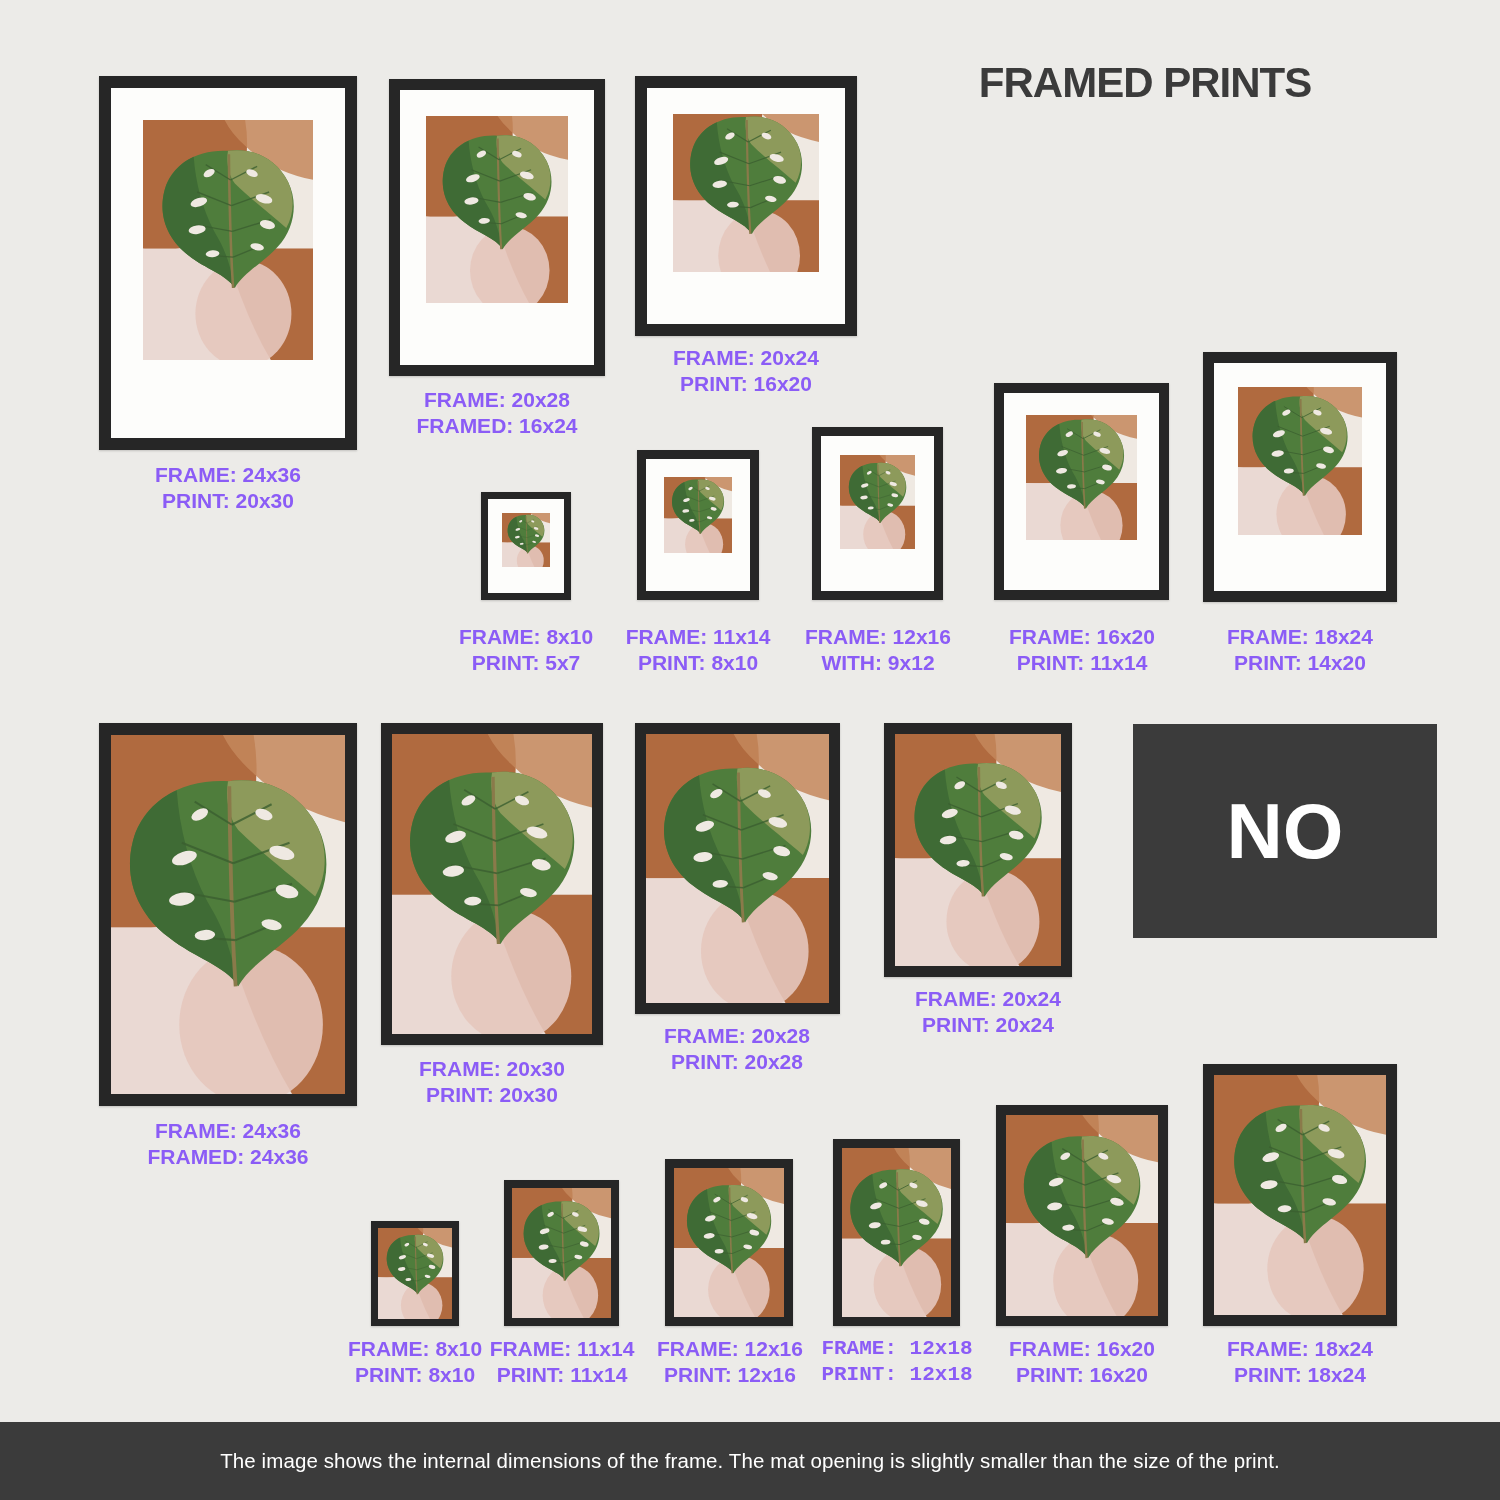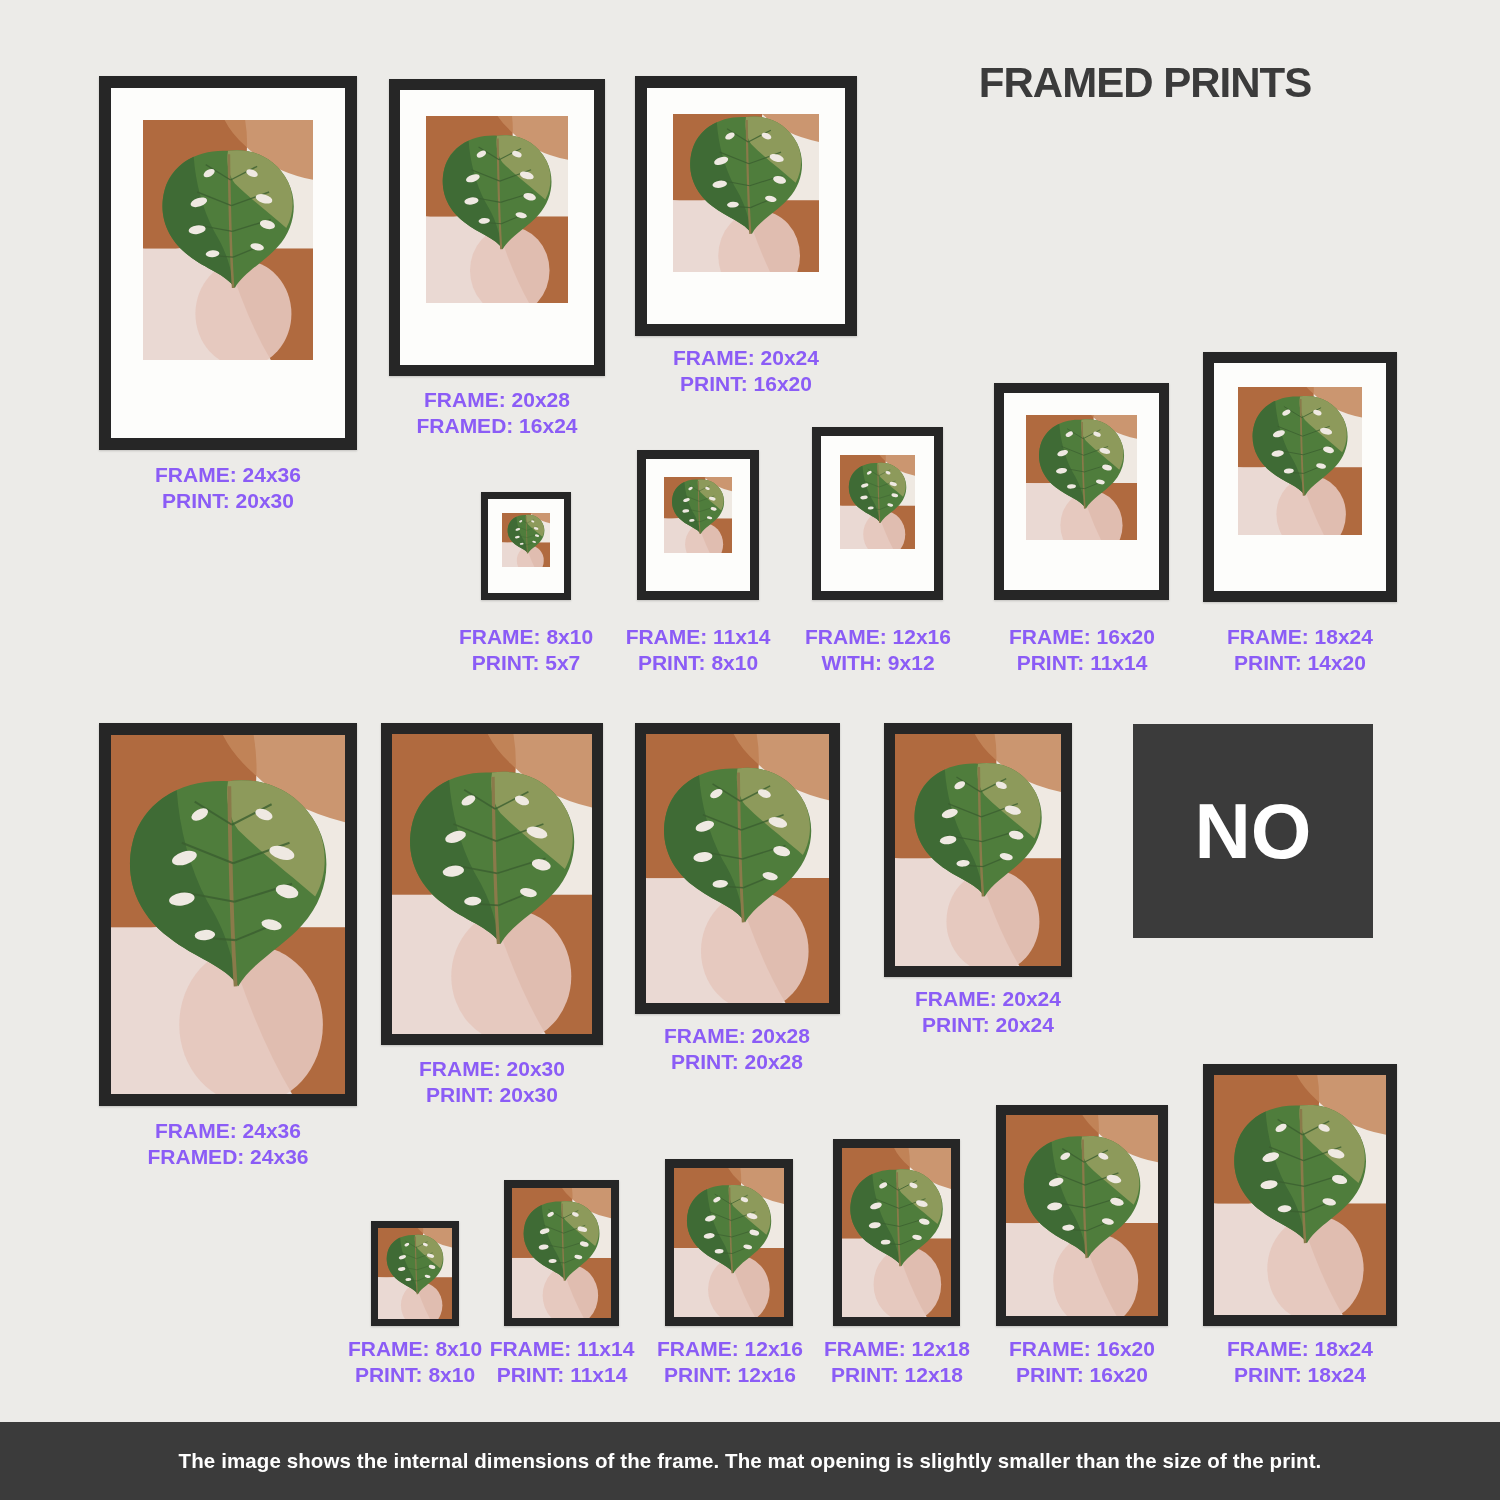--- a/index.html
+++ b/index.html
@@ -48,21 +48,21 @@
     width: 520px;
     height: 134px;
     font-size: 80px;
     display: flex;
     align-items: center;
     justify-content: center;
   }
   .banner-nomat {
     left: 1133px;
     top: 724px;
-    width: 240px;
+    width: 304px;
     height: 214px;
     font-size: 78px;
     display: flex;
     flex-direction: column;
     align-items: center;
     justify-content: center;
   }
   .banner-nomat span { display: block; line-height: 1.0; }
 
   
@@ -102,21 +102,21 @@
     left: 0;
     bottom: 0;
     width: 1500px;
     height: 78px;
     background: #3b3b3b;
     color: #ffffff;
     display: flex;
     align-items: center;
     justify-content: center;
     font-size: 20.5px;
-    font-weight: bold;
+    font-weight: normal;
     letter-spacing: 0.1px;
   }
 </style>
 </head>
 <body>
 
 <svg width="0" height="0" style="position:absolute" aria-hidden="true">
   <defs>
     <symbol id="monstera-art" viewBox="0 0 200 280" preserveAspectRatio="xMidYMid slice">
       <rect x="0" y="0" width="200" height="280" fill="#efe9e2"></rect>
@@ -358,21 +358,21 @@
     <span class="l2">PRINT: 12x16</span>
   </div>
 
   <div class="frame" style="left:833px; top:1139px; width:127px; height:187px;">
     <div class="art" style="left:9px; top:9px; right:9px; bottom:9px;">
       <svg>
           <use href="#monstera-art"></use>
         </svg>
     </div>
   </div>
-  <div class="caption" style="left:767px; top:1336px; width:260px;">
+  <div class="caption" style="left:767px; top:1336px; width:260px;font-family:Liberation Mono, monospace;">
     <span>FRAME: 12x18</span>
     <span class="l2">PRINT: 12x18</span>
   </div>
 
   <div class="frame" style="left:996px; top:1105px; width:172px; height:221px;">
     <div class="art" style="left:10px; top:10px; right:10px; bottom:10px;">
       <svg>
           <use href="#monstera-art"></use>
         </svg>
     </div>

